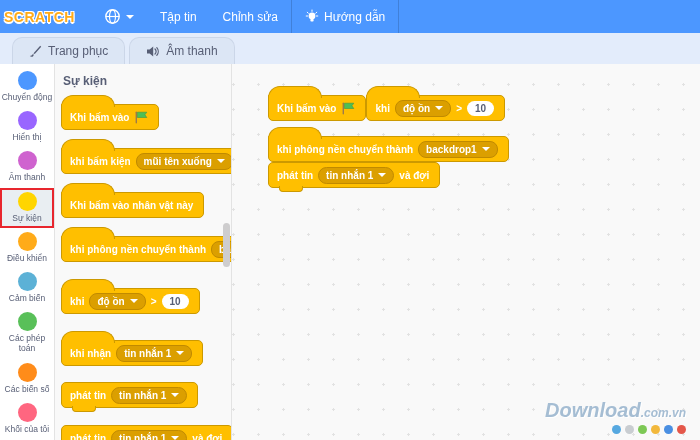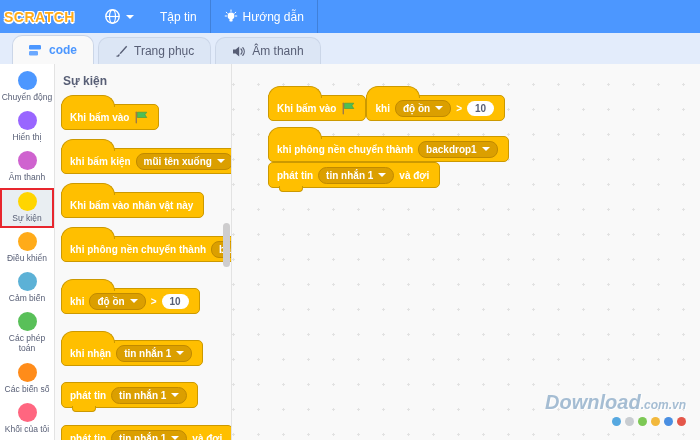--- a/index.html
+++ b/index.html
@@ -57,21 +57,21 @@
   .op { font-size:10px; font-weight:600; }
 
   
   .canvas { flex:1; position:relative; background:#F9F9F9;
             background-image:radial-gradient(circle,#E2E2E2 1.1px,transparent 1.4px);
             background-size:25px 25px; background-position:14px 8px; }
   .cgroup { position:absolute; display:flex; align-items:flex-start; }
   .cgroup .col { display:flex; flex-direction:column; align-items:flex-start; }
 
   
-  .watermark { position:absolute; right:14px; bottom:14px; display:flex; flex-direction:column; align-items:flex-end; gap:3px; }
+  .watermark { position:absolute; right:14px; bottom:6px; display:flex; flex-direction:column; align-items:flex-end; gap:3px; }
   .wm-text { font-style:italic; font-weight:bold; color:#A5BDD3; text-shadow:1px 1px 0 rgba(255,255,255,.9); }
   .wm-brand { font-size:20px; }
   .wm-suffix { font-size:12px; }
   .wm-dots { display:flex; gap:4px; }
   .wm-dot { width:9px; height:9px; border-radius:50%; }
 
   svg { display:block; }
 </style>
 </head>
 <body>
@@ -82,46 +82,40 @@
     <div class="logo">SCRATCH</div>
     <div class="menu-item">
       <svg width="17" height="17" viewBox="0 0 16 16">
         <circle cx="8" cy="8" r="6.3" fill="none" stroke="#fff" stroke-width="1.3"></circle>
         <ellipse cx="8" cy="8" rx="2.8" ry="6.3" fill="none" stroke="#fff" stroke-width="1.1"></ellipse>
         <line x1="1.7" y1="8" x2="14.3" y2="8" stroke="#fff" stroke-width="1.1"></line>
       </svg>
       <span class="caret-down"></span>
     </div>
     <div class="menu-item">Tập tin</div>
+    <div class="menu-item">Chỉnh sửa</div>
     <div class="tb-divider"></div>
     <div class="menu-item">
       <svg width="14" height="16" viewBox="0 0 14 16">
         <circle cx="7" cy="7" r="3.4" fill="#fff"></circle>
         <rect x="5.4" y="10" width="3.2" height="2.6" rx="0.8" fill="#fff"></rect>
         <g stroke="#fff" stroke-width="1" stroke-linecap="round">
           <line x1="7" y1="1" x2="7" y2="2.4"></line>
             <line x1="2.2" y1="3.2" x2="3.3" y2="4.2"></line>
           <line x1="11.8" y1="3.2" x2="10.7" y2="4.2"></line>
             <line x1="1.2" y1="7" x2="2.6" y2="7"></line>
           <line x1="12.8" y1="7" x2="11.4" y2="7"></line>
         </g>
       </svg>
       <span>Hướng dẫn</span>
     </div>
     <div class="tb-divider"></div>
   </div>
 
   <div class="tabbar">
-    <div class="tab active">
-      <svg width="14" height="13" viewBox="0 0 14 13">
-        <rect x="0" y="1" width="12" height="4.4" rx="1.2" fill="#4C97FF"></rect>
-        <rect x="0" y="7" width="9" height="4.4" rx="1.2" fill="#6AA8FF"></rect>
-      </svg>
-      <span>code</span>
-    </div>
     <div class="tab">
       <svg width="13" height="13" viewBox="0 0 13 13">
         <path d="M11.2 0.8l1 1-6 6.6-1.8.8.8-1.8z" fill="#575E75"></path>
         <path d="M3.6 9.2c-.5 1.2-1.5 1.6-2.8 1.7.8.9 2.4 1.1 3.3.3.6-.5.7-1.3.3-2z" fill="#575E75"></path>
       </svg>
       <span>Trang phục</span>
     </div>
     <div class="tab">
       <svg width="14" height="13" viewBox="0 0 14 13">
         <path d="M1 4.5h2.6L7.2 1.6v9.8L3.6 8.5H1z" fill="#575E75"></path>

